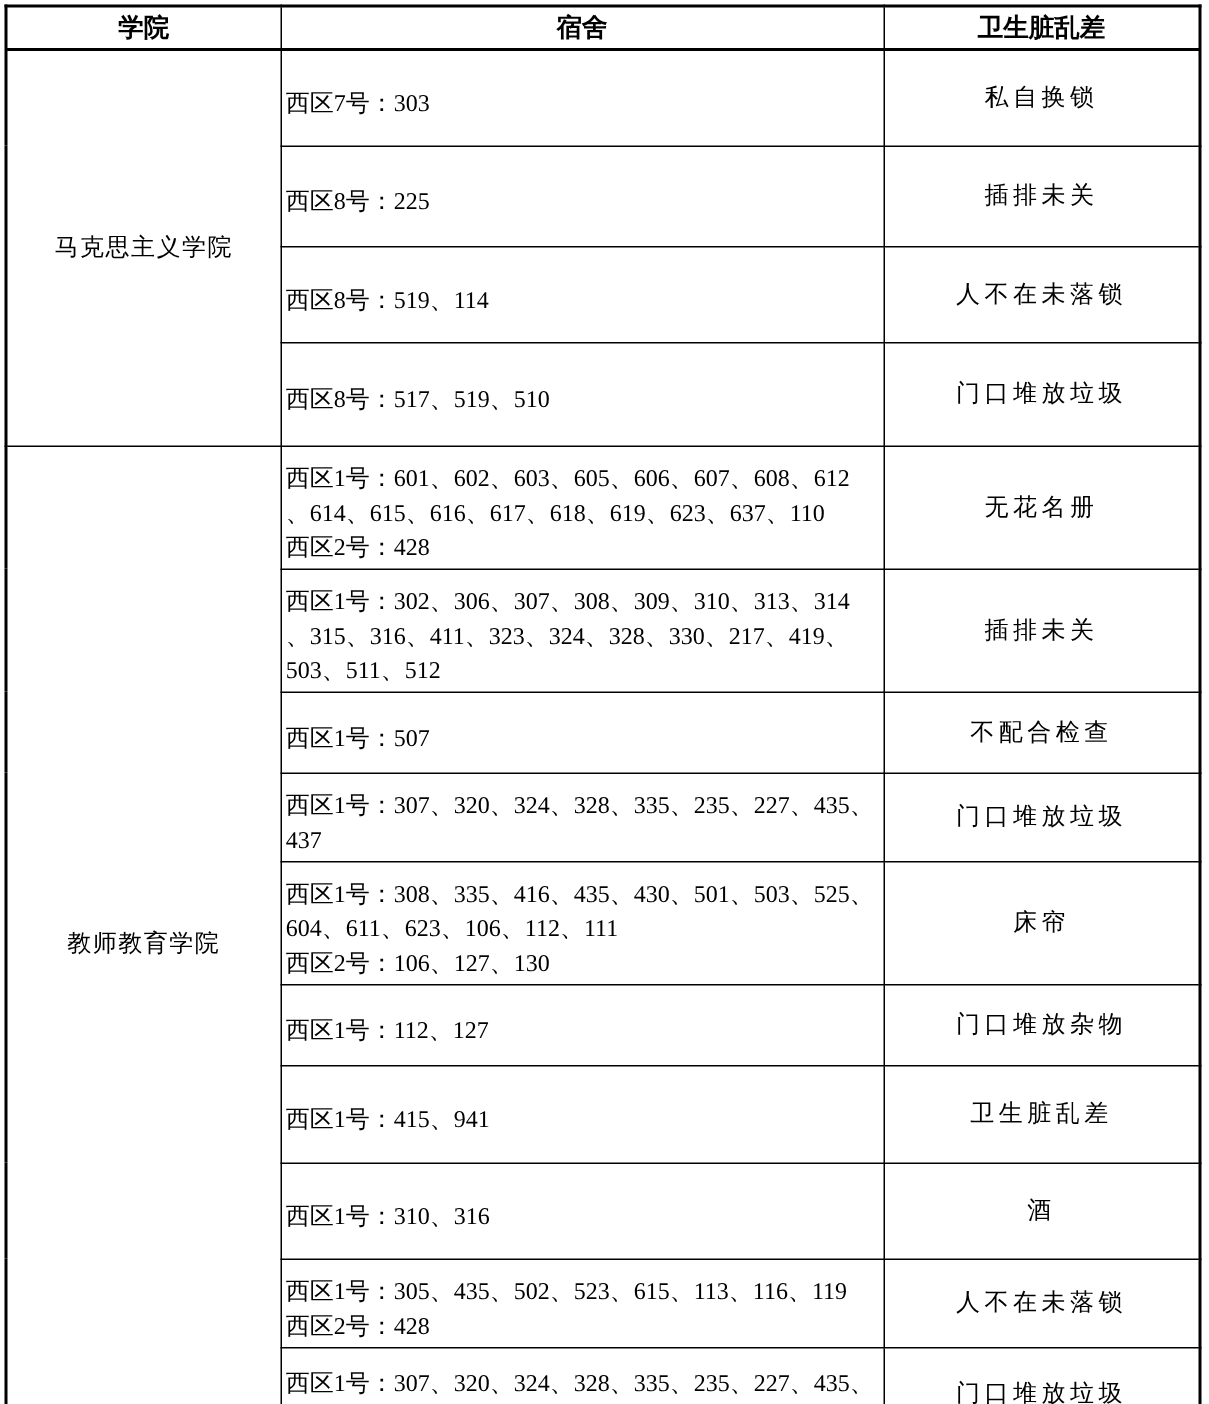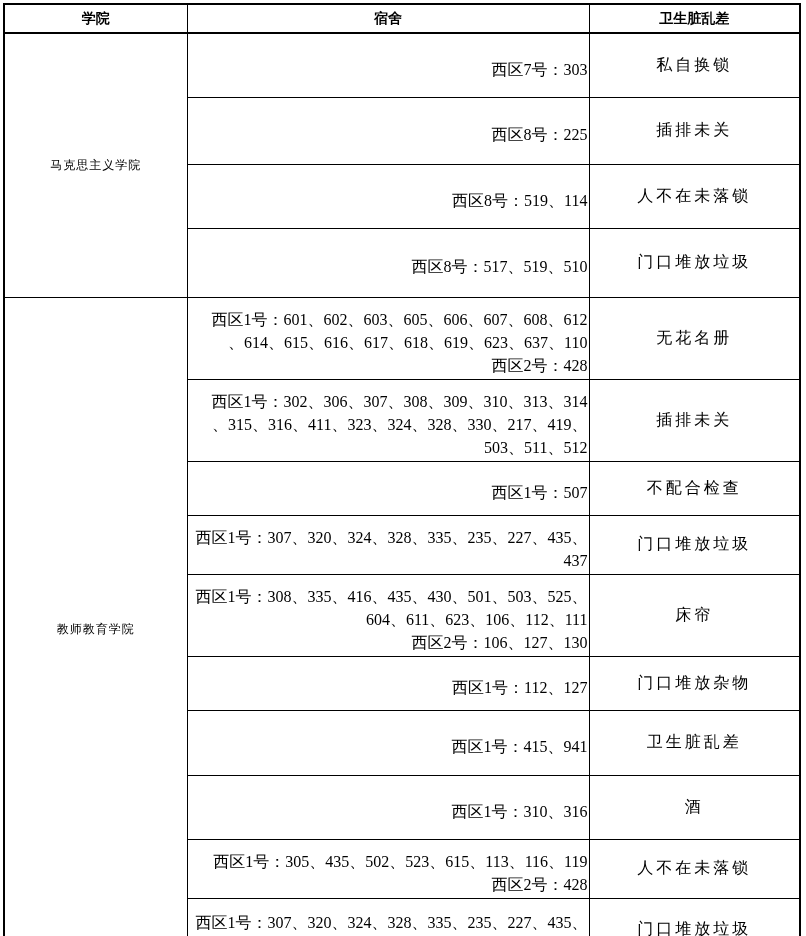--- a/index.html
+++ b/index.html
@@ -30,35 +30,35 @@
   table.report th,
   table.report td {
     border: 1px solid #000000;
     vertical-align: middle;
     overflow: hidden;
   }
   
   table.report th {
     font-family: "Liberation Sans", "DejaVu Sans", sans-serif;
     font-weight: bold;
-    font-size: 14px;
+    font-size: 17px;
     text-align: center;
     padding: 2px;
     border-bottom: 2px solid #000000;
   }
   
   td.college {
     text-align: center;
-    font-size: 12px;
+    font-size: 16px;
     letter-spacing: 1px;
     padding: 2px;
   }
   
   td.dorm {
-    text-align: right;
+    text-align: left;
     font-size: 16px;
     line-height: 23px;
     padding: 10px 1px 2px 3px;
     white-space: pre-line;
     word-break: break-all;
     line-break: anywhere;
   }
   
   td.issue {
     text-align: center;

